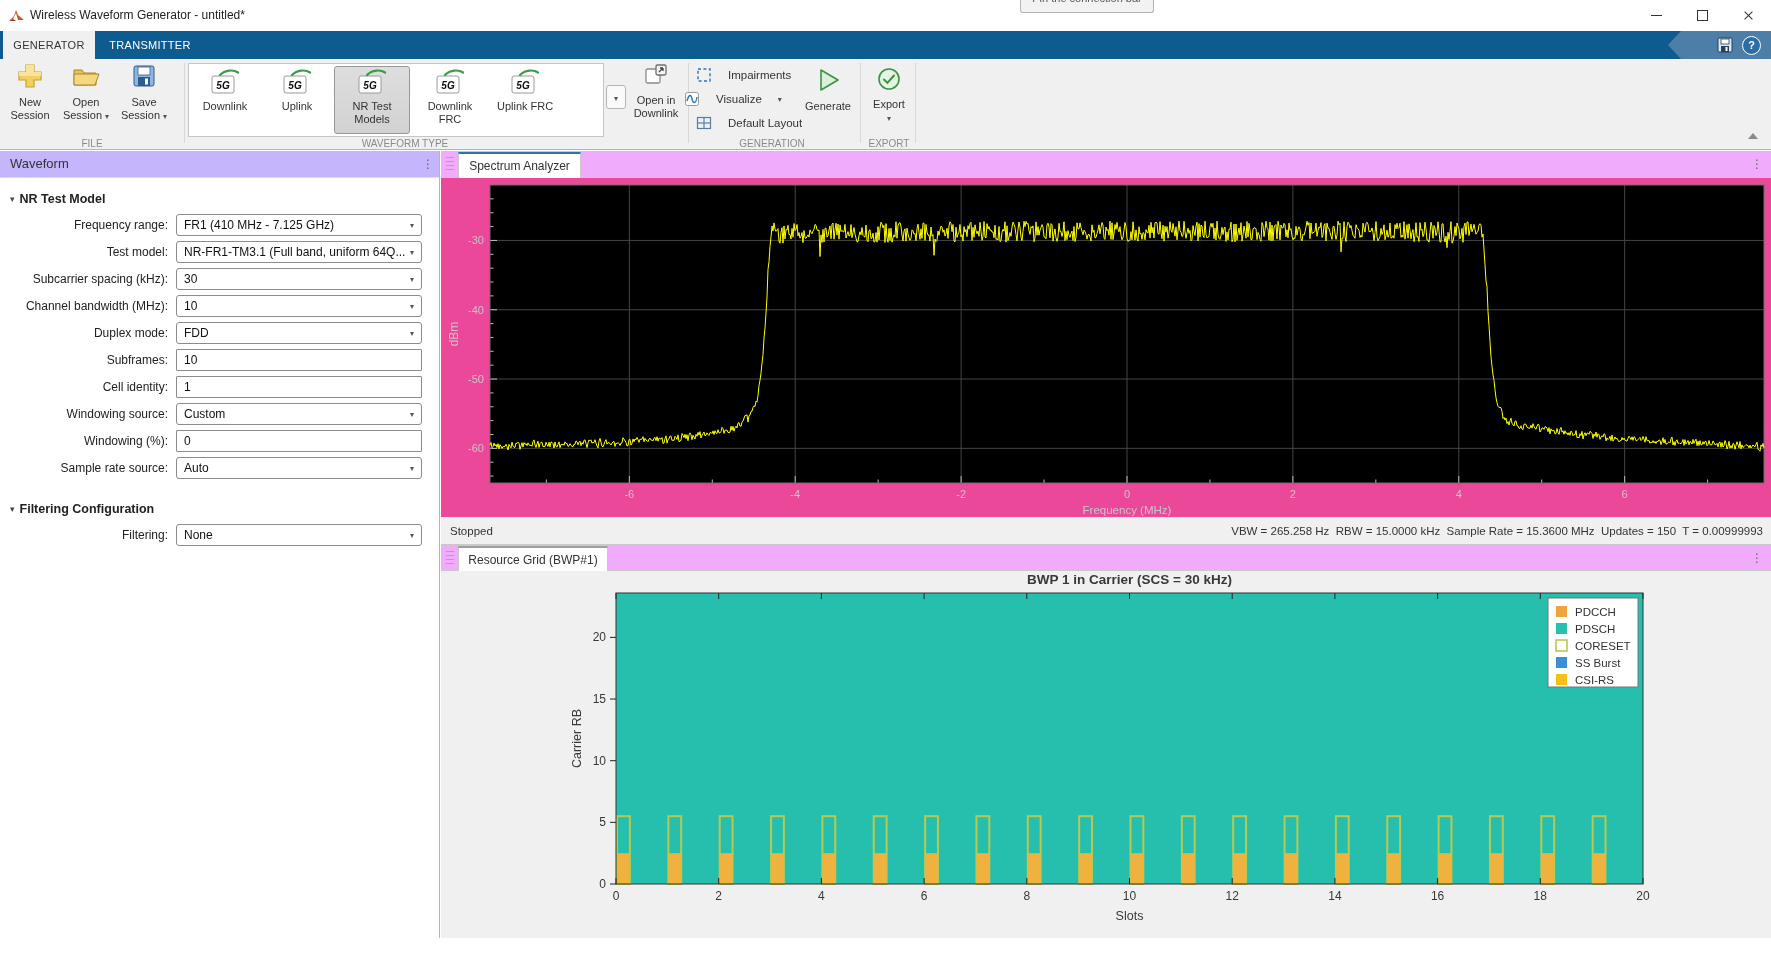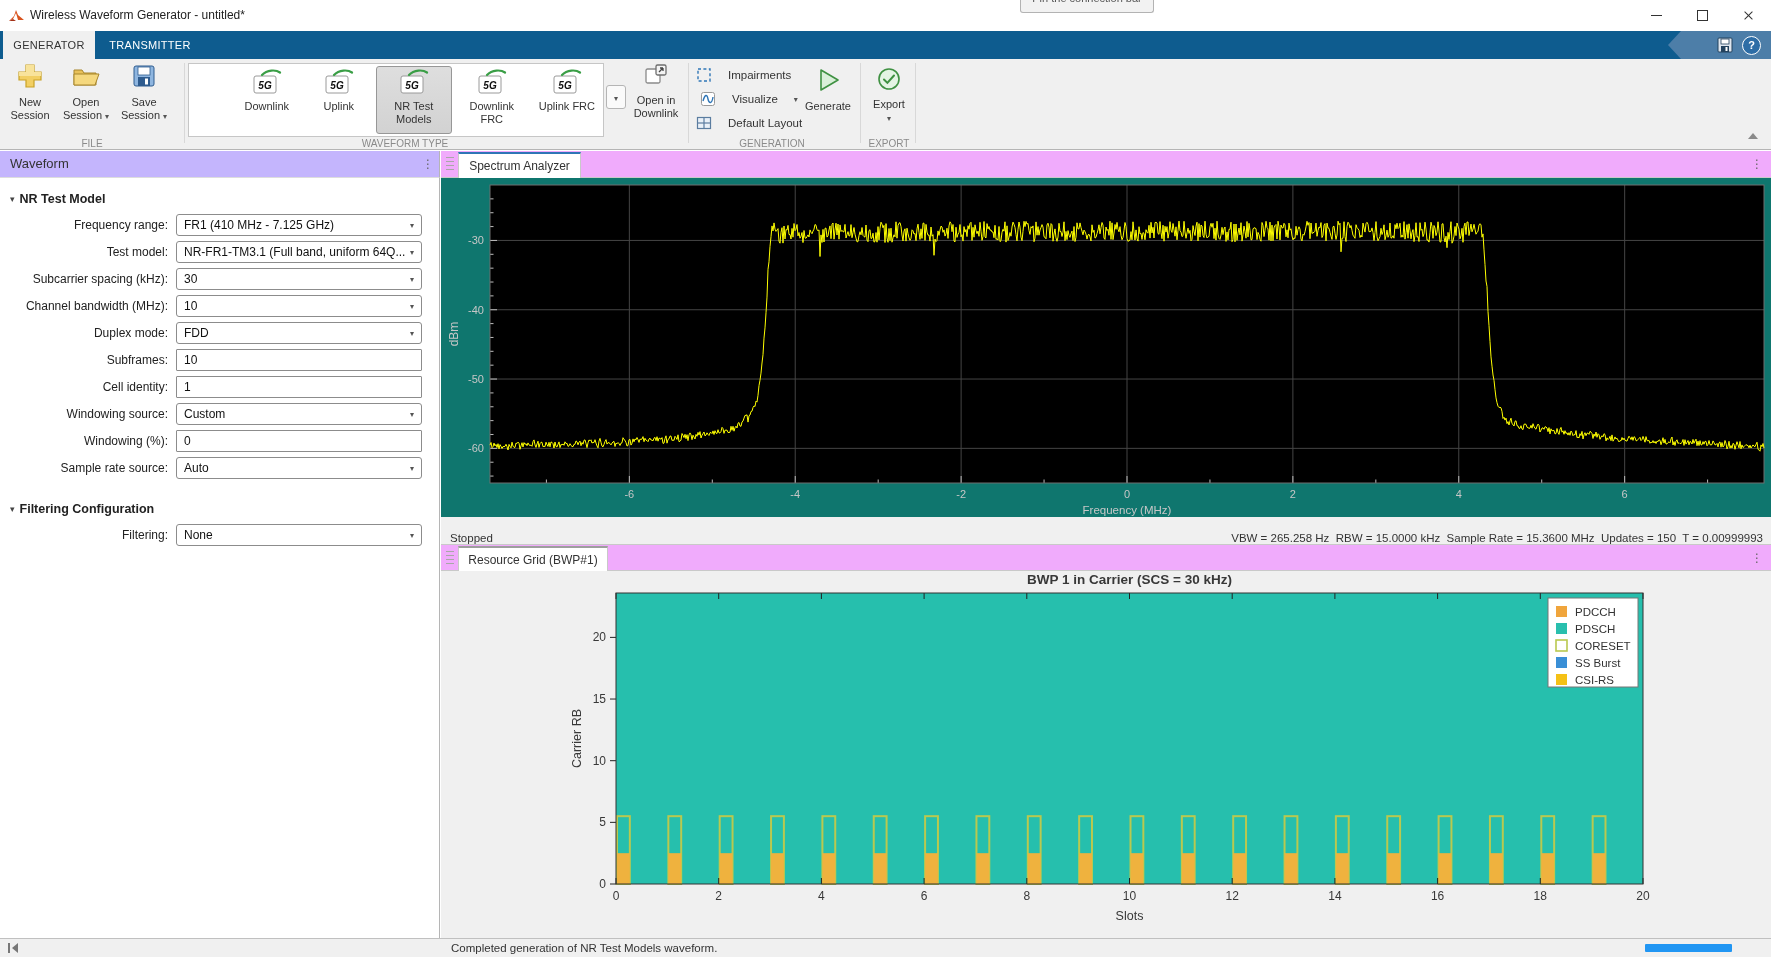--- a/index.html
+++ b/index.html
@@ -24,21 +24,21 @@
   .tab.inactive{color:#fff;}
   .qab{left:1668px;top:31px;width:103px;height:28px;background:#4d7ea8;clip-path:polygon(0 50%,13px 0,100% 0,100% 100%,13px 100%);display:flex;align-items:center;justify-content:flex-end;gap:8px;padding-right:10px;box-sizing:border-box;}
   .helpcircle{width:17px;height:17px;border-radius:50%;background:#2d6da6;border:1px solid #fff;color:#fff;font-size:11px;font-weight:bold;text-align:center;line-height:17px;}
   
   .ribbon{left:0;top:59px;width:1771px;height:91px;background:#f0f0f0;border-bottom:1px solid #b5b5b5;box-sizing:border-box;}
   .rdiv{top:4px;width:1px;height:80px;background:#d8d8d8;}
   .seclabel{top:79px;font-size:10px;color:#8a8a8a;text-align:center;transform:translateX(-50%);white-space:nowrap;}
   .rbtn-big{top:4px;height:72px;text-align:center;cursor:default;}
   .rbtn-big .blabel{margin-top:3px;font-size:11px;line-height:13px;color:#333;}
   .caret{font-size:8px;color:#555;}
-  .gallery{left:188px;top:4px;width:416px;height:74px;background:#fff;border:1px solid #c6c6c6;box-sizing:border-box;display:flex;align-items:stretch;justify-content:flex-end;}
+  .gallery{left:188px;top:4px;width:416px;height:74px;background:#fff;border:1px solid #c6c6c6;box-sizing:border-box;display:flex;align-items:stretch;}
   .gitem{margin:2px 1px;padding:2px 6px 0 6px;text-align:center;border:1px solid transparent;border-radius:3px;min-width:56px;}
   .gitem.selected{background:linear-gradient(#dedede,#d2d2d2);border-color:#979797;}
   .gitem .glabel{font-size:11px;line-height:13px;color:#333;margin-top:1px;}
   .gexpand{left:606px;top:26px;width:18px;height:22px;border:1px solid #b5b5b5;border-radius:3px;background:#fafafa;text-align:center;line-height:20px;}
   .rbtn-row{height:20px;display:flex;align-items:center;gap:16px;font-size:11.5px;color:#333;}
   .grip{width:8px;height:14px;background:repeating-linear-gradient(#a8a8a8 0 1px,transparent 1px 4px);}
   .menu3{font-size:12px;color:#666;line-height:14px;}
   
   .panelhdr{background:#c4b5fd;border-bottom:1px solid #ddd;box-sizing:border-box;}
   .tabbar{background:#f0abfc;border-bottom:1px solid #c9c9c9;box-sizing:border-box;}
@@ -47,21 +47,21 @@
   .sechdr .tri{font-size:9px;color:#444;}
   .frow{display:flex;align-items:center;height:22px;margin-bottom:5px;}
   .flabel{width:168px;text-align:right;padding-right:8px;font-size:12px;color:#222;white-space:nowrap;}
   .dd,.inp{width:246px;height:22px;background:#fff;border:1px solid #8c8c8c;box-sizing:border-box;display:flex;align-items:center;font-size:12px;color:#111;}
   .dd{border-radius:3px;}
   .inp{border-radius:1px;}
   .dd .val,.inp .val{padding-left:7px;white-space:nowrap;overflow:hidden;flex:1;}
   .dd .caret{padding-right:7px;}
   .cbbox{width:13px;height:13px;border:1px solid #8c8c8c;background:#fff;border-radius:2px;}
   .cblabel{margin-left:6px;font-size:12px;color:#222;}
-  .statusrow{background:#f0f0f0;font-size:11.5px;color:#333;display:flex;align-items:flex-end;}
+  .statusrow{background:#f0f0f0;font-size:11.5px;color:#333;display:flex;align-items:center;}
   svg text{font-family:"Liberation Sans","DejaVu Sans",sans-serif;}
   .statusbar{left:0;top:938px;width:1771px;height:19px;background:#f0f0f0;border-top:1px solid #c0c0c0;box-sizing:border-box;}
 </style>
 </head>
 <body>
 
 <div class="app">
 
   <div class="abs titlebar">
     <svg class="abs" style="left:8px;top:7px" width="17" height="17" viewBox="0 0 17 17">
@@ -164,21 +164,21 @@
       <div class="blabel"><span>Open in Downlink</span></div>
     </div>
     <div class="abs rdiv" style="left:688px"></div>
 
     <div class="abs rbtn-row" style="left:696px;top:6px;width:160px">
       <svg width="16" height="16" viewBox="0 0 16 16">
         <rect x="2" y="2" width="12" height="12" fill="none" stroke="#2e75b6" stroke-width="1.4" stroke-dasharray="3 2.4"></rect>
       </svg>
       <span>Impairments</span>
     </div>
-    <div class="abs rbtn-row" style="left:700px;top:30px;width:160px">
+    <div class="abs rbtn-row" style="left:684px;top:30px;width:160px">
       <svg width="16" height="16" viewBox="0 0 16 16">
         <rect x="1.5" y="1.5" width="13" height="13" rx="2" fill="#fff" stroke="#9a9a9a"></rect>
         <path d="M3 10 C5 3, 7 3, 8 8 S 12 13, 13 6" fill="none" stroke="#2e75b6" stroke-width="1.4"></path>
       </svg>
       <span>Visualize</span>
       <span class="caret">▾</span>
     </div>
     <div class="abs rbtn-row" style="left:696px;top:54px;width:160px">
       <svg width="16" height="16" viewBox="0 0 16 16">
         <rect x="1.5" y="2.5" width="13" height="11" fill="#eaf1f8" stroke="#5b7da0" stroke-width="1.2"></rect>
@@ -299,21 +299,21 @@
         </div>
       </div>
       <div style="height: 12px;"></div>
     </div>
 
   <div class="abs tabbar" style="left:441px;top:151px;width:1330px;height:27px">
     <div class="abs grip" style="left:5px;top:6px"></div>
     <div class="doctab" style="left:17px;width:123px;border-top:2px solid #2e75b6"><span>Spectrum Analyzer</span></div>
     <span class="abs menu3" style="left:1310px;top:6px">⋮</span>
   </div>
-  <div class="abs" style="left:441px;top:178px;width:1330px;height:339px;background:#0f766e">
+  <div class="abs" style="left:441px;top:178px;width:1330px;height:339px;background:#ec4899">
     <svg id="spectrum-svg" width="1330" height="339">
         <rect x="49" y="7" width="1274" height="298" fill="#000000"></rect>
         <line x1="49" y1="62.44186046511628" x2="1323" y2="62.44186046511628" stroke="#454545" stroke-width="1"></line>
         <line x1="49" y1="131.74418604651163" x2="1323" y2="131.74418604651163" stroke="#454545" stroke-width="1"></line>
         <line x1="49" y1="201.046511627907" x2="1323" y2="201.046511627907" stroke="#454545" stroke-width="1"></line>
         <line x1="49" y1="270.3488372093023" x2="1323" y2="270.3488372093023" stroke="#454545" stroke-width="1"></line>
         <line x1="188.34374999999997" y1="7" x2="188.34374999999997" y2="305" stroke="#454545" stroke-width="1"></line>
         <line x1="354.22916666666663" y1="7" x2="354.22916666666663" y2="305" stroke="#454545" stroke-width="1"></line>
         <line x1="520.1145833333334" y1="7" x2="520.1145833333334" y2="305" stroke="#454545" stroke-width="1"></line>
         <line x1="686" y1="7" x2="686" y2="305" stroke="#454545" stroke-width="1"></line>
@@ -480,20 +480,14 @@
         <text x="1134" y="62" font-size="11.5" fill="#333">PDSCH</text>
         <rect x="1115" y="69" width="11" height="11" fill="#fff" stroke="#b9c94f" stroke-width="1.6"></rect>
         <text x="1134" y="79" font-size="11.5" fill="#333">CORESET</text>
         <rect x="1115" y="86" width="11" height="11" fill="#3a8fd6" stroke="none" stroke-width="0"></rect>
         <text x="1134" y="96" font-size="11.5" fill="#333">SS Burst</text>
         <rect x="1115" y="103" width="11" height="11" fill="#f5c116" stroke="none" stroke-width="0"></rect>
         <text x="1134" y="113" font-size="11.5" fill="#333">CSI-RS</text>
       </svg>
   </div>
 
-  <div class="abs statusbar">
-    <div class="abs" style="left:8px;top:4px;width:2px;height:10px;background:#777"></div>
-    <div class="abs" style="left:12px;top:4px;width:0;height:0;border-top:5px solid transparent;border-bottom:5px solid transparent;border-right:6px solid #777"></div>
-    <span class="abs" style="left:451px;top:0;line-height:18px;font-size:11.5px;color:#333">Completed generation of NR Test Models waveform.</span>
-    <div class="abs" style="left:1645px;top:5px;width:87px;height:8px;background:#2196f3;border-radius:1px"></div>
-  </div>
 
 </div>
 
 </body></html>

